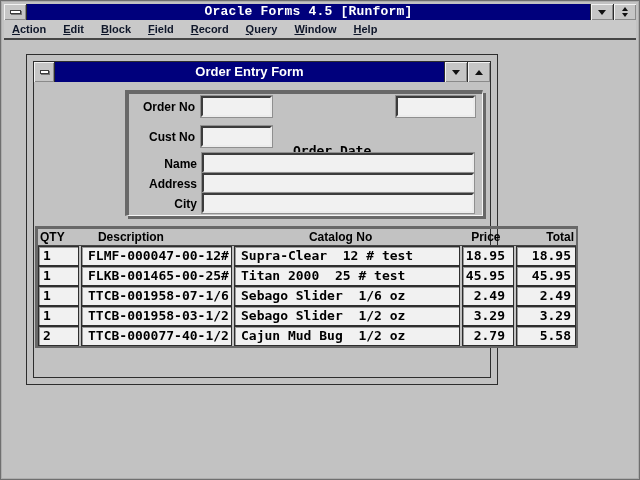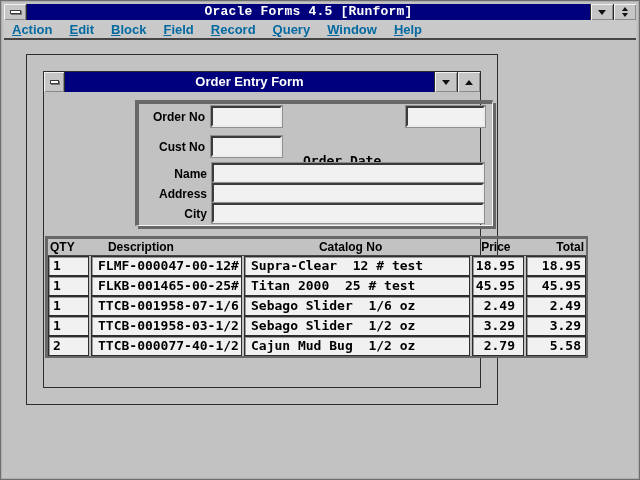--- a/index.html
+++ b/index.html
@@ -24,29 +24,29 @@
             box-shadow:inset 1px 1px 0 #f2f2f2, inset -1px -1px 0 #8a8a8a; }
   .tri-down { width:0; height:0; border-left:4px solid transparent; border-right:4px solid transparent; border-top:5px solid #111; }
   .tri-up   { width:0; height:0; border-left:4px solid transparent; border-right:4px solid transparent; border-bottom:5px solid #111; }
   .tri-sm-up   { width:0; height:0; border-left:3px solid transparent; border-right:3px solid transparent; border-bottom:4px solid #111; margin-bottom:2px; }
   .tri-sm-down { width:0; height:0; border-left:3px solid transparent; border-right:3px solid transparent; border-top:4px solid #111; }
 
   
   .menubar { position:absolute; left:2px; top:18px; right:2px; height:20px;
              background:#c9c9c9; border-bottom:2px solid #454545;
              display:flex; align-items:center; padding-left:8px; gap:17px; }
-  .menu-item { font-weight:bold; font-size:13px; color:#0369a1; white-space:nowrap; cursor:default; }
+  .menu-item { font-weight:bold; font-size:11px; color:#0f172a; white-space:nowrap; cursor:default; }
   .menu-item .u { text-decoration:underline; }
 
   
   .client { position:absolute; left:2px; top:40px; right:2px; bottom:28px; background:#c2c2c2; }
 
   
   .inner-window { position:absolute; left:22px; top:12px; width:472px;
-                  border:1px solid #2d2d2d; background:#c2c2c2; padding:16px; }
+                  border:1px solid #2d2d2d; background:#c2c2c2; padding:6px; }
   .inner-core { border:1px solid #2d2d2d; }
   .inner-titlebar { height:20px; background:#00007c; display:flex; align-items:stretch; }
   .in-sys { width:21px; background:#c6c6c6; border-right:1px solid #2d2d2d;
             display:flex; align-items:center; justify-content:center;
             box-shadow:inset 1px 1px 0 #f2f2f2, inset -1px -1px 0 #8a8a8a; }
   .in-dash { width:9px; height:4px; background:#fff; border:1px solid #3a3a3a; box-shadow:1px 1px 0 #777; }
   .in-title { flex:1; color:#fff; font-weight:bold; font-size:13px; line-height:20px; text-align:center; }
   .in-btn { width:23px; background:#c6c6c6; border-left:1px solid #2d2d2d;
             display:flex; align-items:center; justify-content:center;
             box-shadow:inset 1px 1px 0 #f2f2f2, inset -1px -1px 0 #8a8a8a; }

